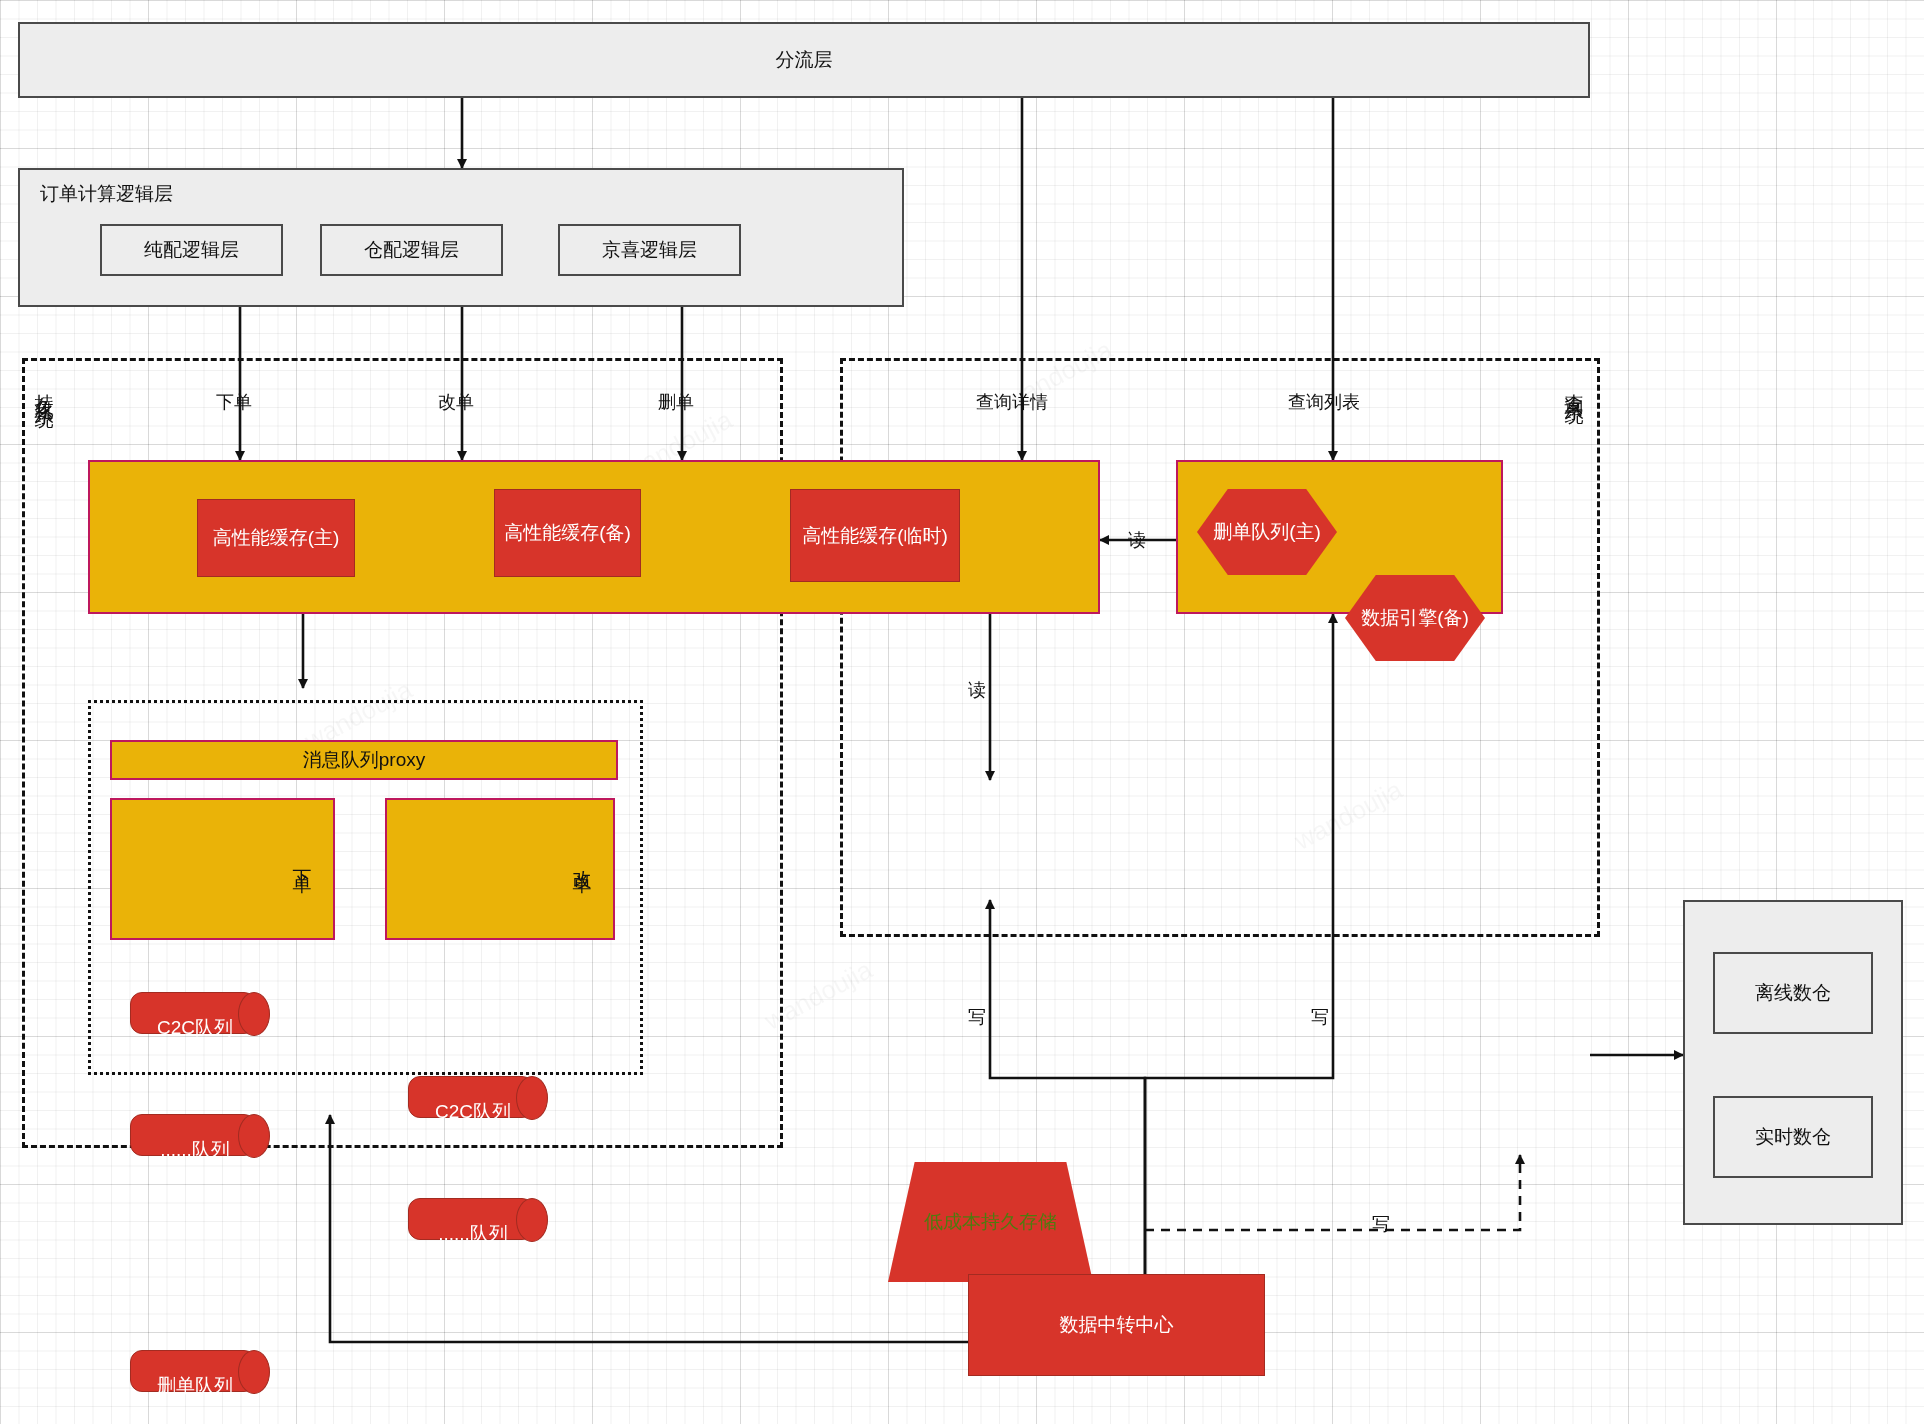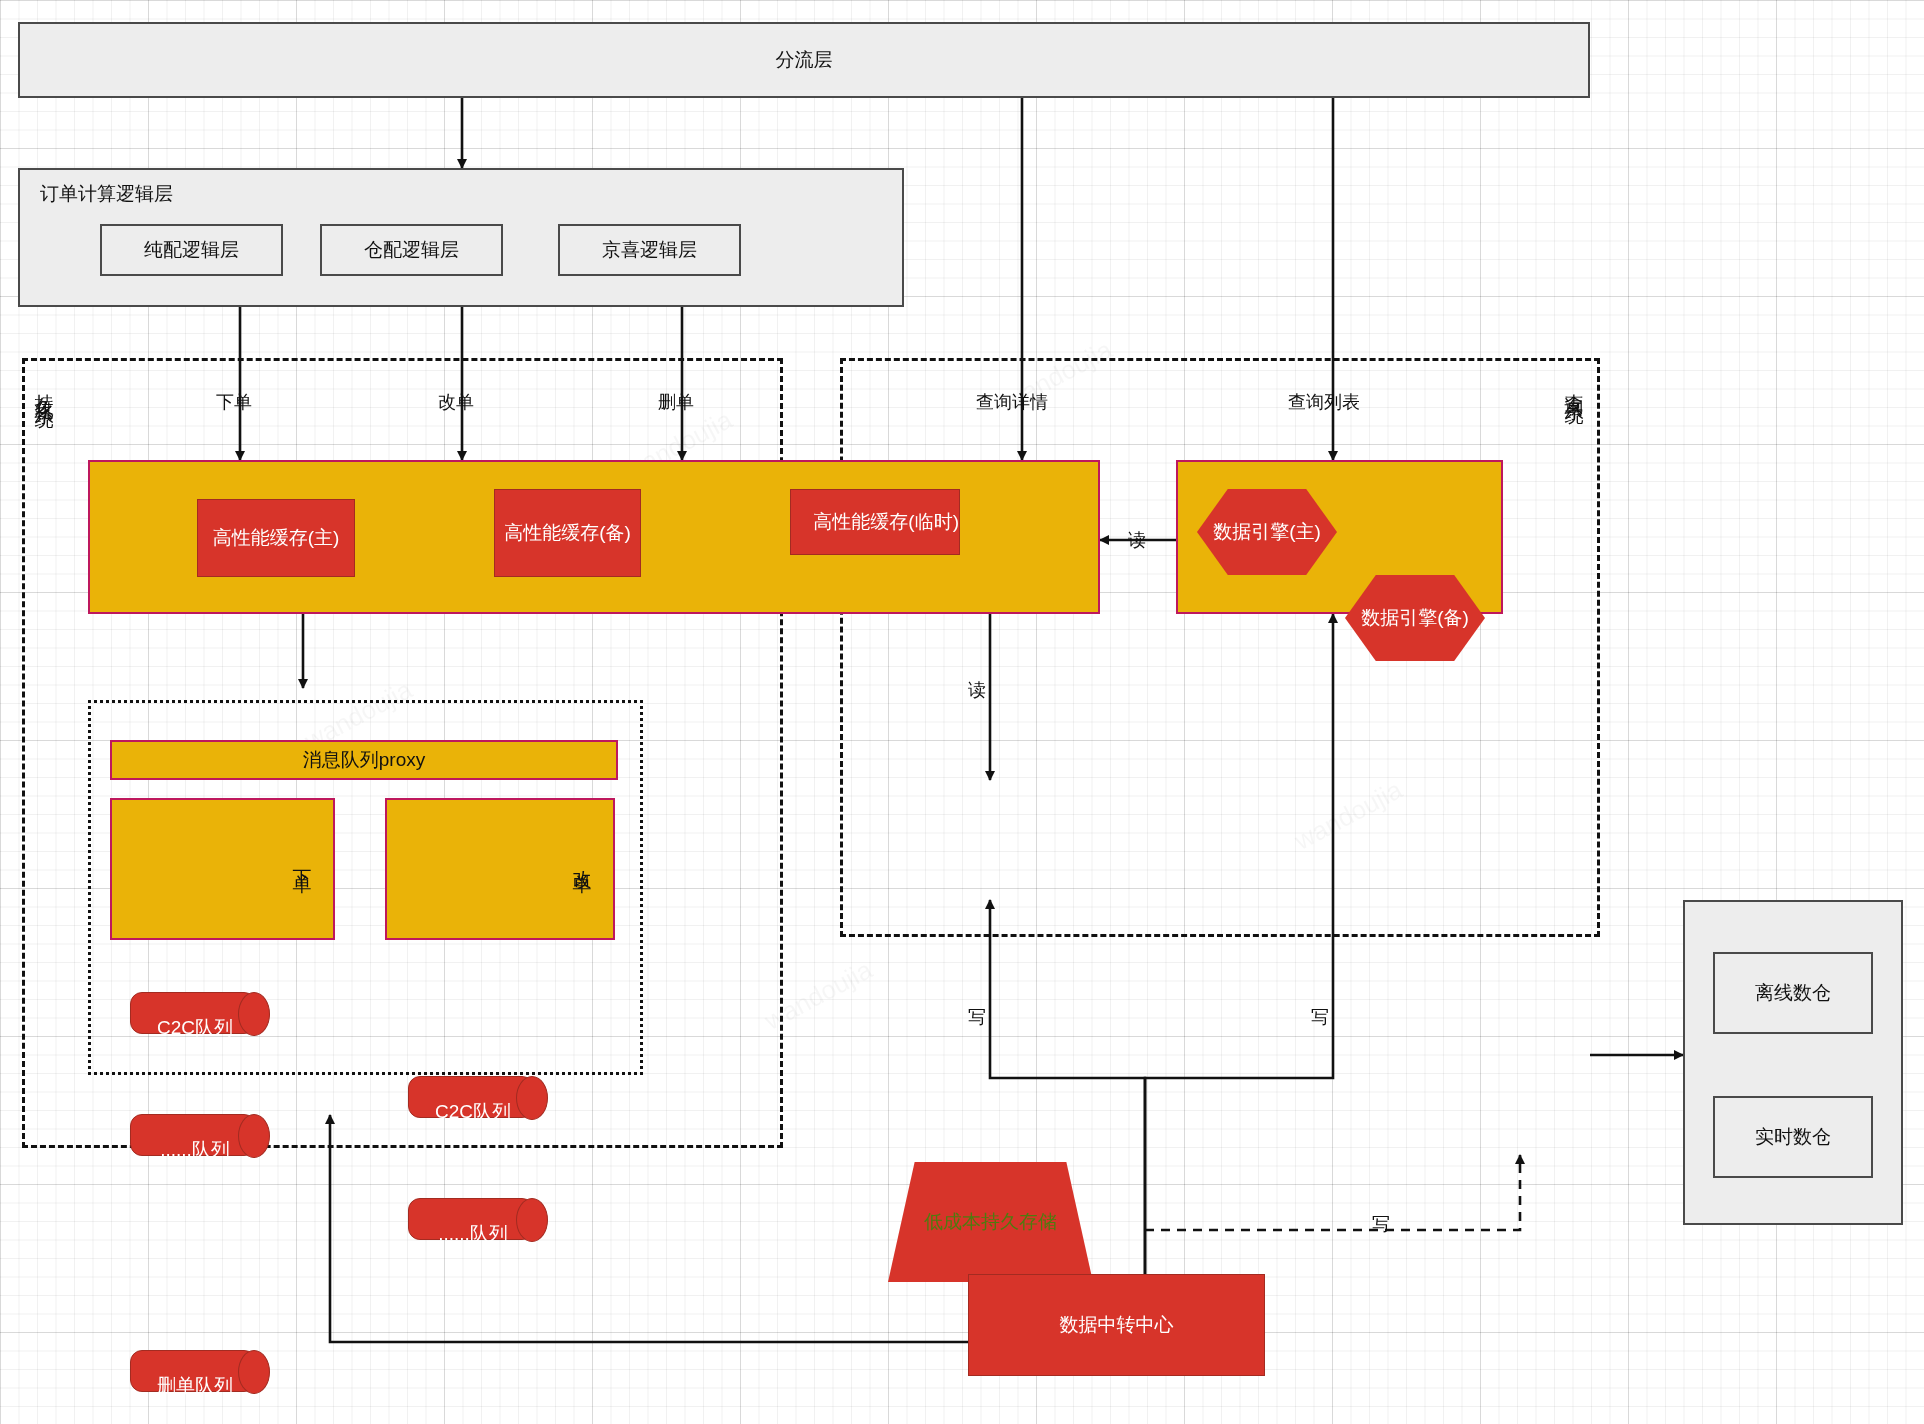--- a/index.html
+++ b/index.html
@@ -113,29 +113,29 @@
 <div class="abs dash" style="left:840px;top:358px;width:760px;height:579px;"></div>
 <div class="abs lbl vert" style="left:1560px;top:378px;width:26px;">查询系统</div>
 
 <div class="abs wbox" style="left:88px;top:460px;width:1012px;height:154px;"></div>
 <div class="abs red ctr" style="left:197px;top:499px;width:158px;height:78px;">
   <span class="lblw">高性能缓存(主)</span>
 </div>
 <div class="abs red ctr" style="left:494px;top:489px;width:147px;height:88px;">
   <span class="lblw">高性能缓存(备)</span>
 </div>
-<div class="abs red ctr" style="left:790px;top:489px;width:170px;height:66px;justify-content:flex-end;">
+<div class="abs red ctr" style="left:790px;top:489px;width:170px;height:93px;">
   <span class="lblw">高性能缓存(临时)</span>
 </div>
 
 <div class="abs wbox" style="left:1176px;top:460px;width:327px;height:154px;">
 </div>
 <div class="abs hexwrap" style="left:1197px;top:489px;width:140px;height:86px;">
   <div class="hex"></div>
-  <div class="hextxt">数据引擎(主)</div>
+  <div class="hextxt">删单队列(主)</div>
 </div>
 <div class="abs hexwrap" style="left:1345px;top:489px;width:140px;height:86px;">
   <div class="hex"></div>
   <div class="hextxt">数据引擎(备)</div>
 </div>
 
 <div class="abs dot" style="left:88px;top:700px;width:555px;height:375px;"></div>
 <div class="abs wbox ctr" style="left:110px;top:740px;width:508px;height:40px;">
   <span class="lbl">消息队列proxy</span>
 </div>

